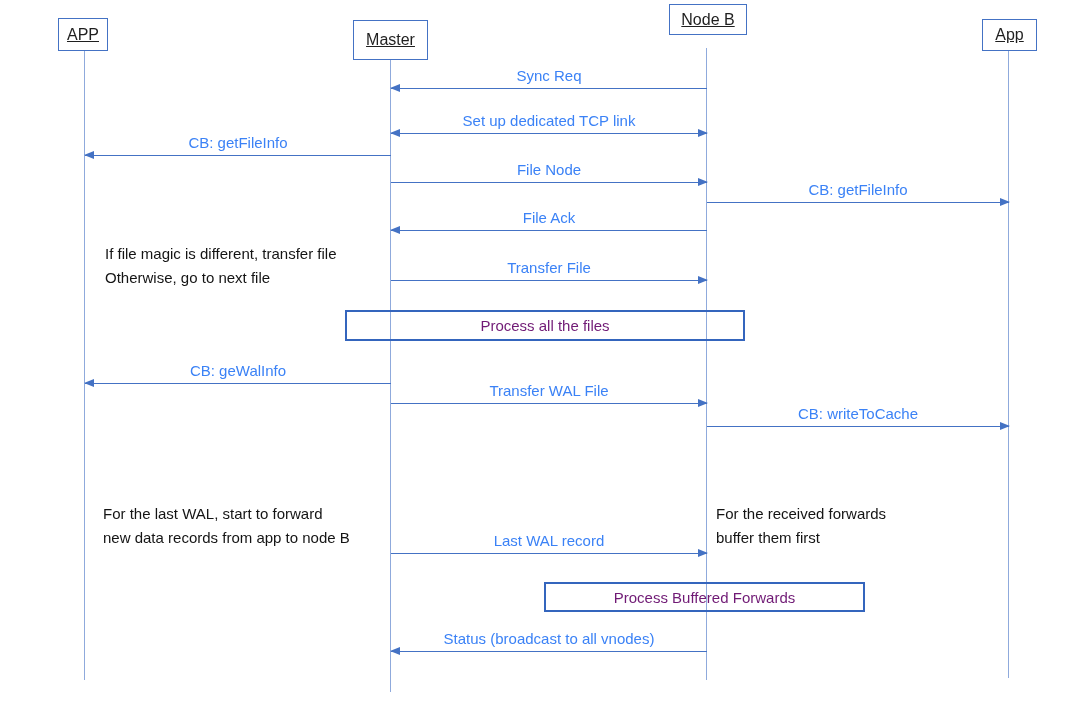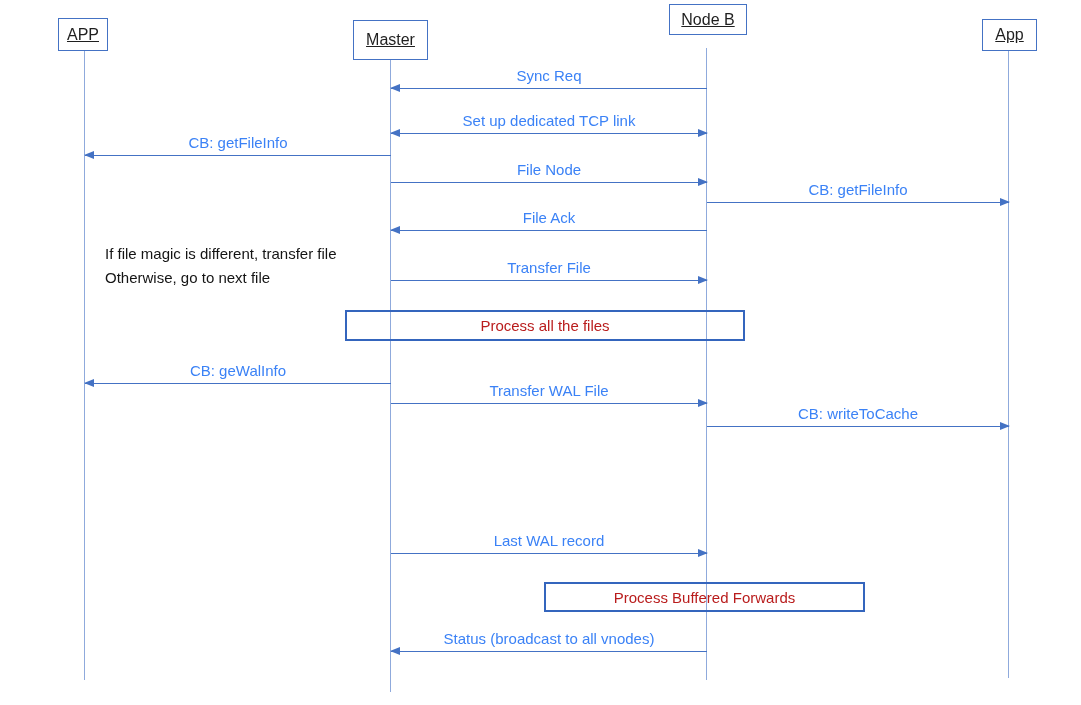--- a/index.html
+++ b/index.html
@@ -20,21 +20,21 @@
   .msg-label {
     position:absolute; left:0; right:0; bottom:5px; text-align:center;
     font-size:15px; white-space:nowrap; color:#3b82f6;
   }
   .ah { position:absolute; width:0; height:0; top:-5px; }
   .ah-left  { left:-1px;  border-top:4.5px solid transparent; border-bottom:4.5px solid transparent; border-right:10px solid #4472C4; }
   .ah-right { right:-1px; border-top:4.5px solid transparent; border-bottom:4.5px solid transparent; border-left:10px solid #4472C4; }
   .process-box {
     position:absolute; box-sizing:border-box; border:2.4px solid #3465BD;
     background:transparent; display:flex; align-items:center; justify-content:center;
-    font-size:15px; z-index:4; color:#b91c1c;
+    font-size:15px; z-index:4; color:#701a75;
   }
   .note {
     position:absolute; font-size:15px; line-height:24px; white-space:pre-line;
     color:#141414; z-index:2;
   }
 </style>
 </head>
 <body>
 
 <div class="stage">
@@ -120,14 +120,18 @@
     <div class="msg-label">Status (broadcast to all vnodes)</div>
     <div class="msg-line"></div>
     <div class="ah ah-left"></div>
   </div>
 
   <div class="process-box" style="left:345px; top:310px; width:400px; height:31px">Process all the files</div>
   <div class="process-box" style="left:544px; top:582px; width:321px; height:30px">Process Buffered Forwards</div>
 
   <div class="note" style="left:105px; top:242px">If file magic is different, transfer file
 Otherwise, go to next file</div>
+  <div class="note" style="left:103px; top:502px">For the last WAL, start to forward
+new data records from app to node B</div>
+  <div class="note" style="left:716px; top:502px">For the received forwards
+buffer them first</div>
 
 </div>
 
 </body></html>

